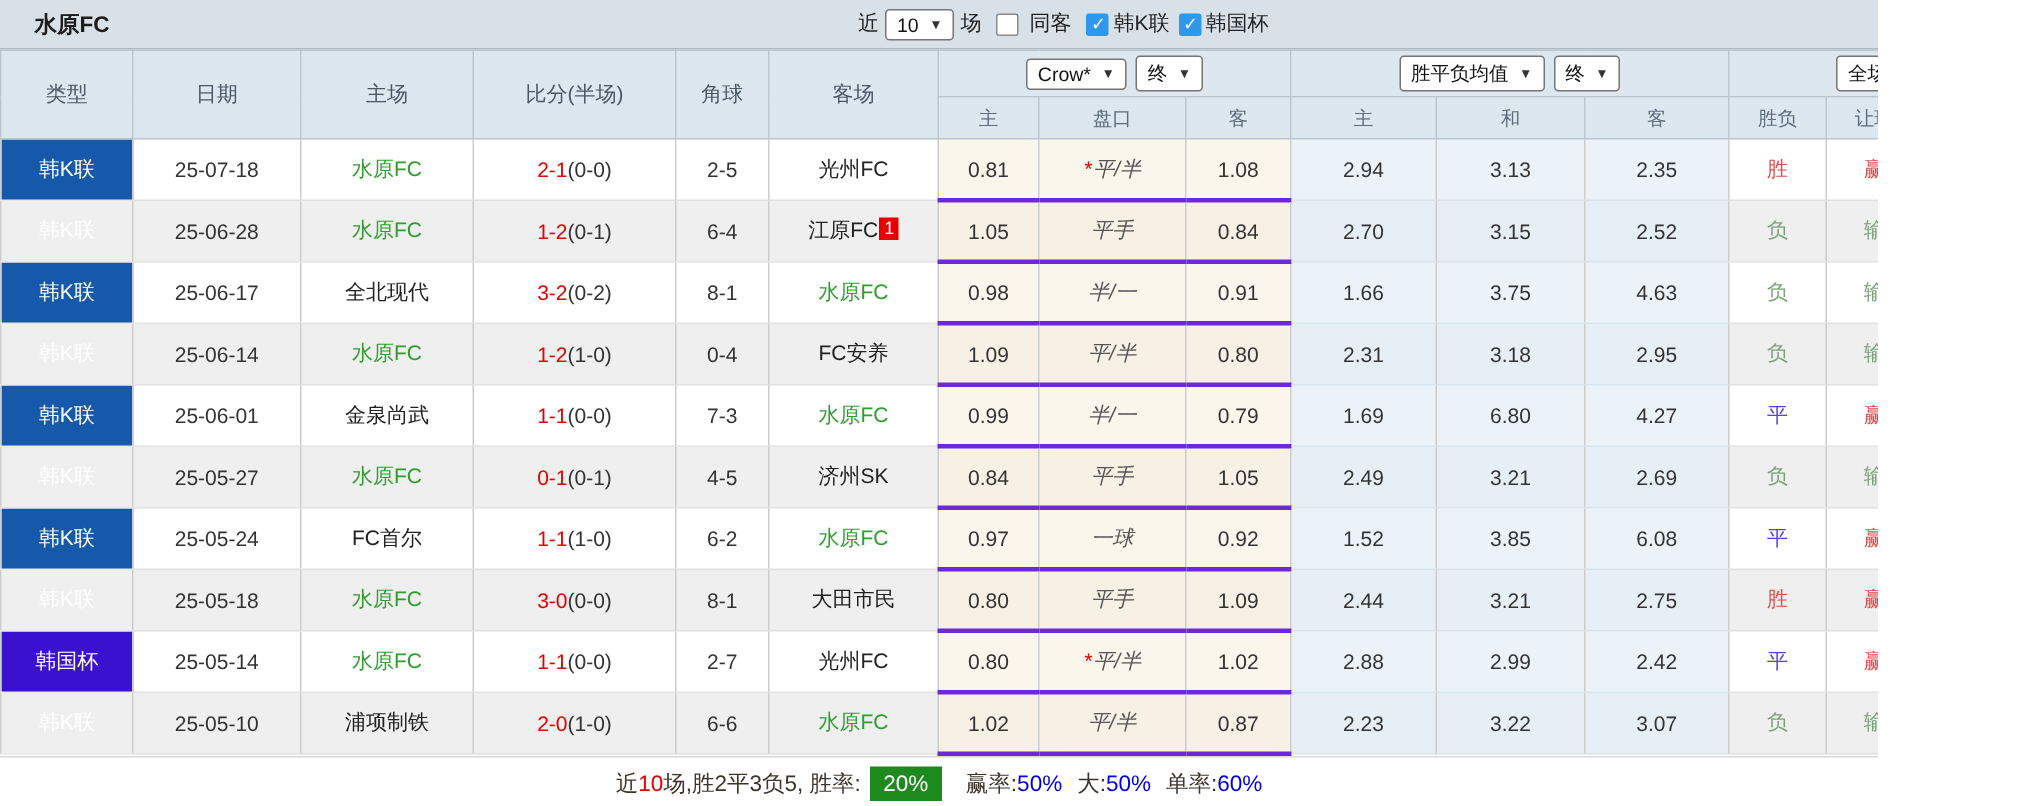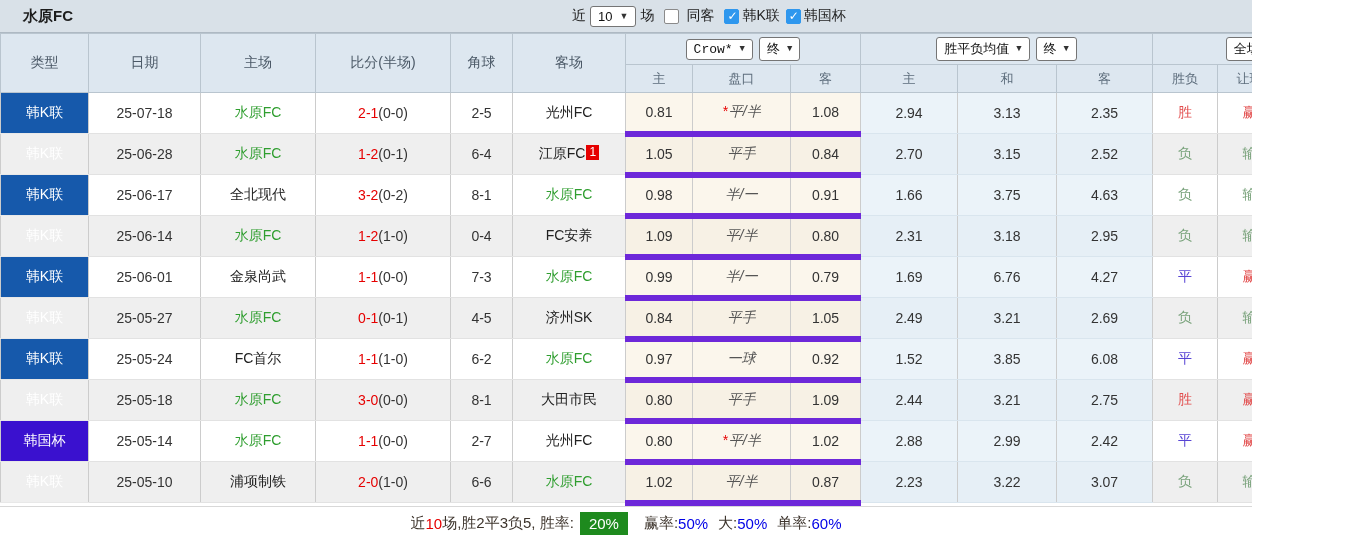--- a/index.html
+++ b/index.html
@@ -18,34 +18,34 @@
   .cb.off { background:#fff; border:1px solid #8a8a8a; }
   .cb.on { background:#2e97ee; border:1px solid #2e97ee; }
   .cb.on::after { content:"✓"; position:absolute; left:2px; top:-1px; color:#fff; font-size:12px; font-weight:bold; }
 
   
   table { table-layout:fixed; width:1353px; border-collapse:collapse; }
   thead th { background:#dde7f0; font-weight:normal; border:1px solid #b9c5cf; }
   tr.h1 th { height:31px; }
   tr.h2 th { height:28px; font-size:13px; color:#5d6d7c; }
   th.main-h { font-size:14px; color:#4a5866; }
-  .hdr-selects { display:flex; align-items:center; justify-content:center; gap:6px;font-family:Liberation Mono, monospace; }
+  .hdr-selects { display:flex; align-items:center; justify-content:center; gap:6px; }
 
   tbody td { height:41px; text-align:center; font-size:14px; color:#333;
              border-right:1px solid #ccc; border-left:1px solid #ccc; border-bottom:1px solid #e2e2e2; background:#fff; }
   tr.stripe td { background:#efefef; }
   td.c-type { color:#fff; font-size:14px; border-bottom:1px solid #e8e8e8; }
   td.t-league { background:#1659ab; }
   td.t-cup { background:#3a11cf; }
   td.team { color:#222; }
   td.team.hl { color:#2f9e2f; }
   .ft { color:#e60000; }
   .ht { color:#333; }
   .badge { display:inline-block; background:#e60000; color:#fff; font-size:12px; line-height:15px; padding:0 3px; margin-left:1px; vertical-align:2px; }
-  td.c-cream { background:#fbf6ec; border-bottom:6px solid #6d28d9; color:#333; }
+  td.c-cream { background:#fbf6ec; border-bottom:3px solid #6d28d9; color:#333; }
   tr.stripe td.c-cream { background:#f7f1e5; }
   td.hcap { color:#555;font-style:italic; }
   .star { color:#e60000; margin-right:1px; }
   td.c-blue { background:#ebf3f9; border-bottom:1px solid #d9e5ee; color:#333;margin-top:13px; }
   tr.stripe td.c-blue { background:#e6eff6; }
   td.st-win { color:#e24c4c; }
   td.st-draw { color:#5744d4; }
   td.st-loss { color:#7aa37c; }
   td.st-big { color:#e24c4c; }
   td.st-small { color:#6d9a70; }
@@ -224,21 +224,21 @@
           <td class="c-type t-league">韩K联</td>
           <td>25-06-01</td>
           <td class="team">金泉尚武</td>
           <td><span class="ft">1-1</span><span class="ht">(0-0)</span></td>
           <td>7-3</td>
           <td class="team hl">水原FC</td>
           <td class="c-cream">0.99</td>
           <td class="c-cream hcap">半/一</td>
           <td class="c-cream">0.79</td>
           <td class="c-blue">1.69</td>
-          <td class="c-blue">6.76</td>
+          <td class="c-blue">6.80</td>
           <td class="c-blue">4.27</td>
           <td class="st-draw">平</td>
           <td class="st-win">赢</td>
           <td class="st-small">小</td>
         </tr>
         <tr class="stripe">
           <td class="c-type t-league">韩K联</td>
           <td>25-05-27</td>
           <td class="team hl">水原FC</td>
           <td><span class="ft">0-1</span><span class="ht">(0-1)</span></td>

